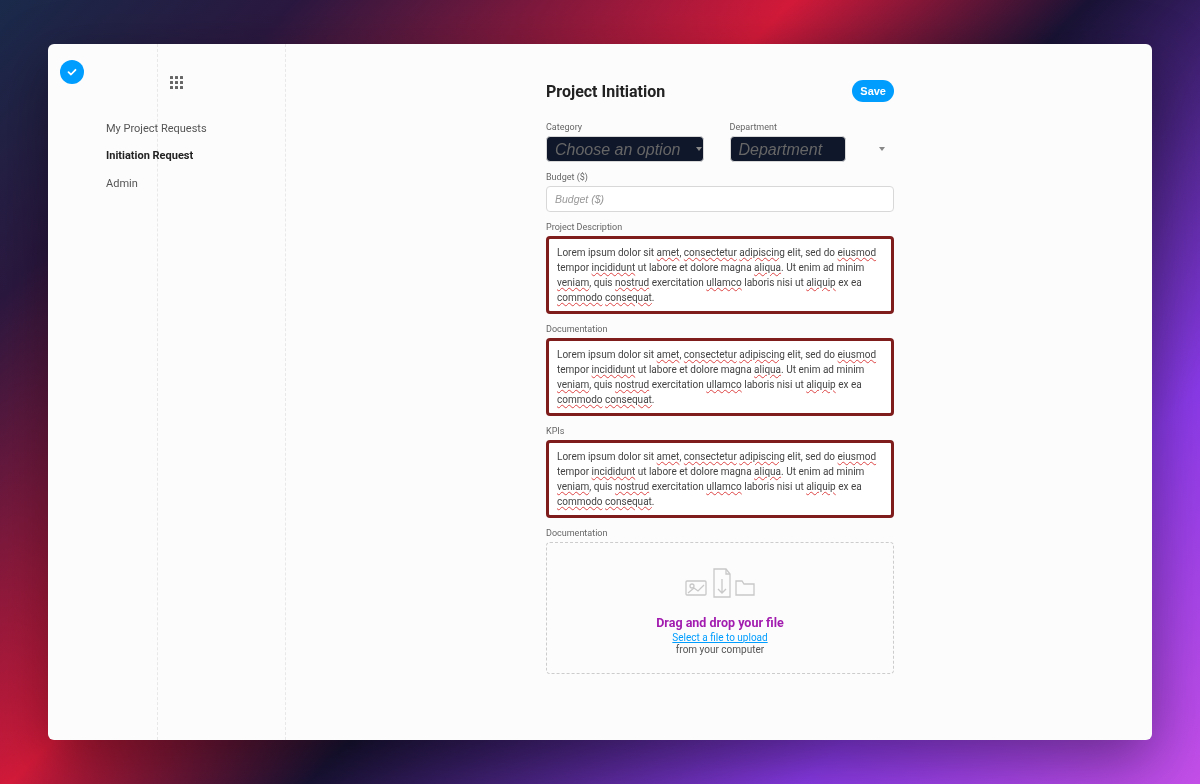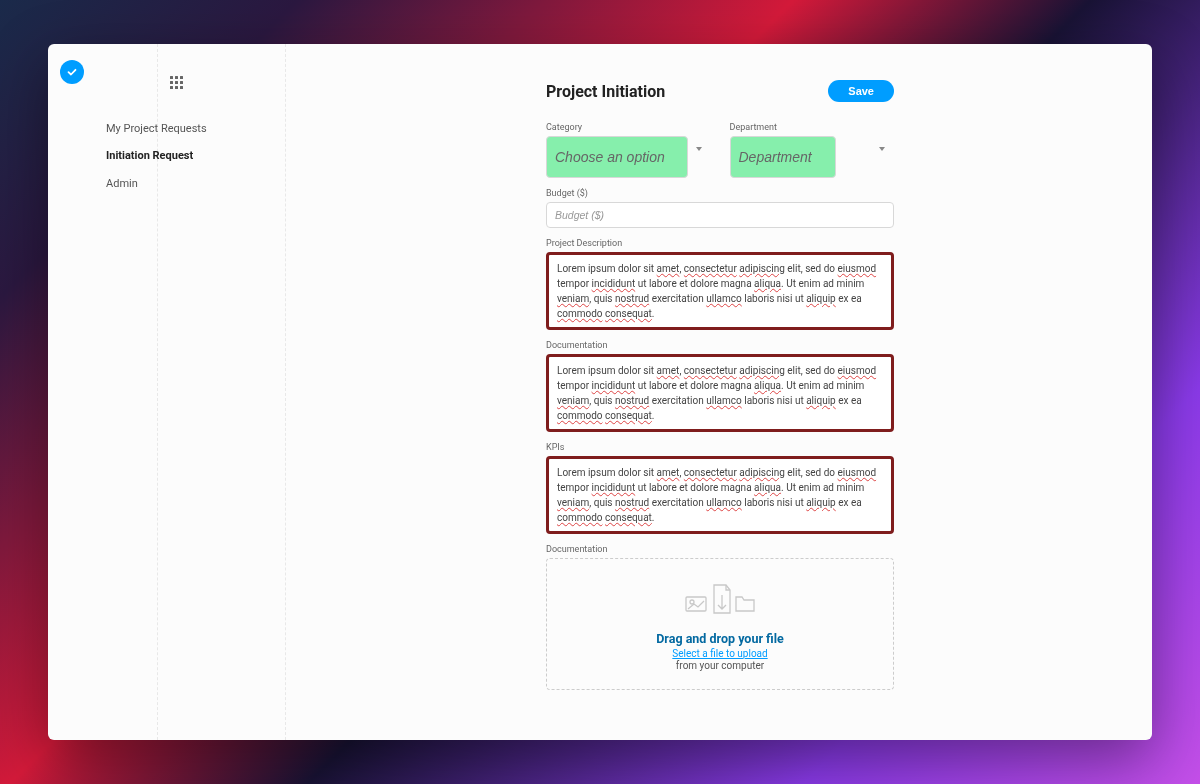--- a/index.html
+++ b/index.html
@@ -69,37 +69,37 @@
   margin-left: 260px;
 }
 .form-header {
   display: flex; justify-content: space-between; align-items: center;
   margin-bottom: 20px;
 }
 .page-title { font-size: 16px; font-weight: 700; color: #222; }
 .save-btn {
   background: #009dff; color: white;
   border: none; border-radius: 14px;
-  padding: 5px 20px;
+  padding: 5px 8px;
   font-size: 11px; font-weight: 600;
   cursor: pointer;
 }
 .row { display: flex; gap: 19px; margin-bottom: 10px; }
 .field { flex: 1; display: flex; flex-direction: column; }
 .field-full { width: 100%; display: flex; flex-direction: column; margin-bottom: 10px; }
 .label { font-size: 9px; color: #666; margin-bottom: 4px; }
 .select {
-  height: 42px;
+  height: 26px;
   border: 1px solid #d8d8d8;
   border-radius: 4px;
   padding: 0 22px 0 8px;
-  font-size: 14px;
+  font-size: 16px;
   font-style: italic;
   color: #666;
-  background: #86efac;
+  background: #0f172a;
   appearance: none;
   position: relative;
 }
 .select-wrap { position: relative; }
 .select-wrap::after {
   content: "";
   position: absolute;
   right: 9px; top: 11px;
   width: 0; height: 0;
   border-left: 3.5px solid transparent;
@@ -135,21 +135,21 @@
 }
 .dropzone {
   border: 1px dashed #ccc;
   border-radius: 4px;
   padding: 20px 10px 18px;
   display: flex;
   flex-direction: column;
   align-items: center;
   font-size: 10px;
 }
-.drop-title { font-size: 12.5px; font-weight: 700; color: #0369a1; margin-top: 12px; }
+.drop-title { font-size: 12.5px; font-weight: 700; color: #a21caf; margin-top: 12px; }
 .drop-link { color: #009dff; text-decoration: underline; font-size: 10px; margin-top: 2px; cursor: pointer; }
 .drop-sub { color: #555; font-size: 10px; margin-top: 1px; }
 .file-icons { display: flex; align-items: flex-end; gap: 0; color: #bbb; }
 .file-icons svg { display: block; }
 </style>
 </head>
 <body>
 
 <div class="window">
 

